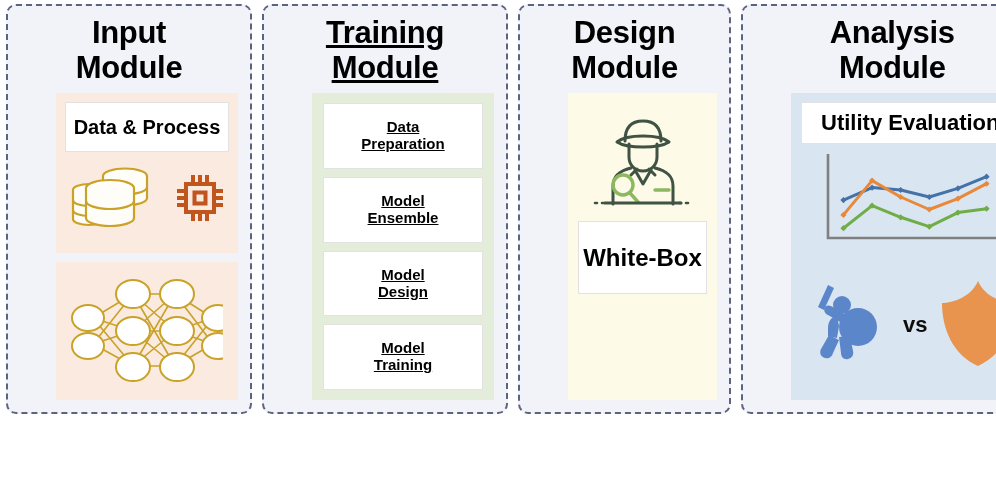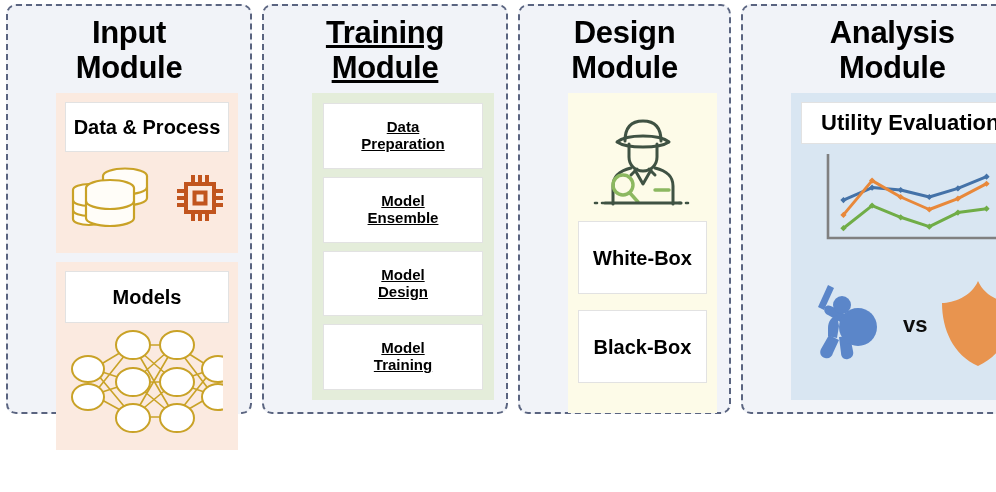--- a/index.html
+++ b/index.html
@@ -86,21 +86,21 @@
 
   
   .panel-train{ flex:1;gap:8px;padding:10px 11px; }
   .card-train{ flex:1;font-size:15px; }
 
   
   .panel-attack{ flex:1;padding:8px 10px 14px 10px; }
   .attack-icon-wrap{
     flex:0 0 120px;display:flex;align-items:center;justify-content:center;
   }
-  .card-attack{ flex:0 0 73px;font-size:20px;margin-bottom:16px; }
+  .card-attack{ flex:0 0 73px;font-size:24px;margin-bottom:16px; }
   .attack-spacer{ flex:1; }
 
   
   .panel-analysis{ flex:1;padding:9px 10px 10px 10px; }
   .an-block{ display:flex;flex-direction:column; }
   .an-top{ flex:0 0 152px; }
   .an-bottom{ flex:1; }
   .card-an{ height:42px;font-size:22px; }
   .chart-wrap{
     flex:1;display:flex;align-items:center;justify-content:center;
@@ -156,21 +156,20 @@
                 <rect x="23.5" y="23.5" width="11" height="11"></rect>
                 <path d="M22 6 v9 M29 6 v9 M36 6 v9 M22 43 v9 M29 43 v9 M36 43 v9
                          M6 22 h9 M6 29 h9 M6 36 h9 M43 22 h9 M43 29 h9 M43 36 h9"></path>
               </g>
             </svg>
           </span>
         </div>
       </div>
 
       <div class="panel peach panel-models">
-        <div class="card card-models">Models</div>
         <div class="icon-row">
           <span>
             <svg width="152" height="110" viewBox="0 0 152 110">
               <g stroke="#c9a227" stroke-width="1.6" fill="none">
                 <path d="M22 42 L62 18 M22 42 L62 55 M22 42 L62 90
                          M22 68 L62 18 M22 68 L62 55 M22 68 L62 90
                          M62 18 L104 18 M62 18 L104 55 M62 18 L104 90
                          M62 55 L104 18 M62 55 L104 55 M62 55 L104 90
                          M62 90 L104 18 M62 90 L104 55 M62 90 L104 90
                          M104 18 L142 42 M104 18 L142 68
@@ -241,21 +240,20 @@
             <g stroke="#3f5243" stroke-width="3" stroke-linecap="round">
               <path d="M14 92 h76"></path>
             </g>
             <g stroke="#3f5243" stroke-width="2.6" stroke-linecap="round" stroke-dasharray="2 5">
               <path d="M4 92 h12 M88 92 h12"></path>
             </g>
           </svg>
         </span>
       </div>
       <div class="card card-attack">White-Box</div>
-      <div class="card card-attack">Black-Box</div>
       <div class="attack-spacer"></div>
     </div>
   </section>
 
   <section class="module m-analysis">
     <div class="module-title">Analysis
 Module</div>
     <div class="panel blue panel-analysis">
 
       <div class="an-block an-top">

